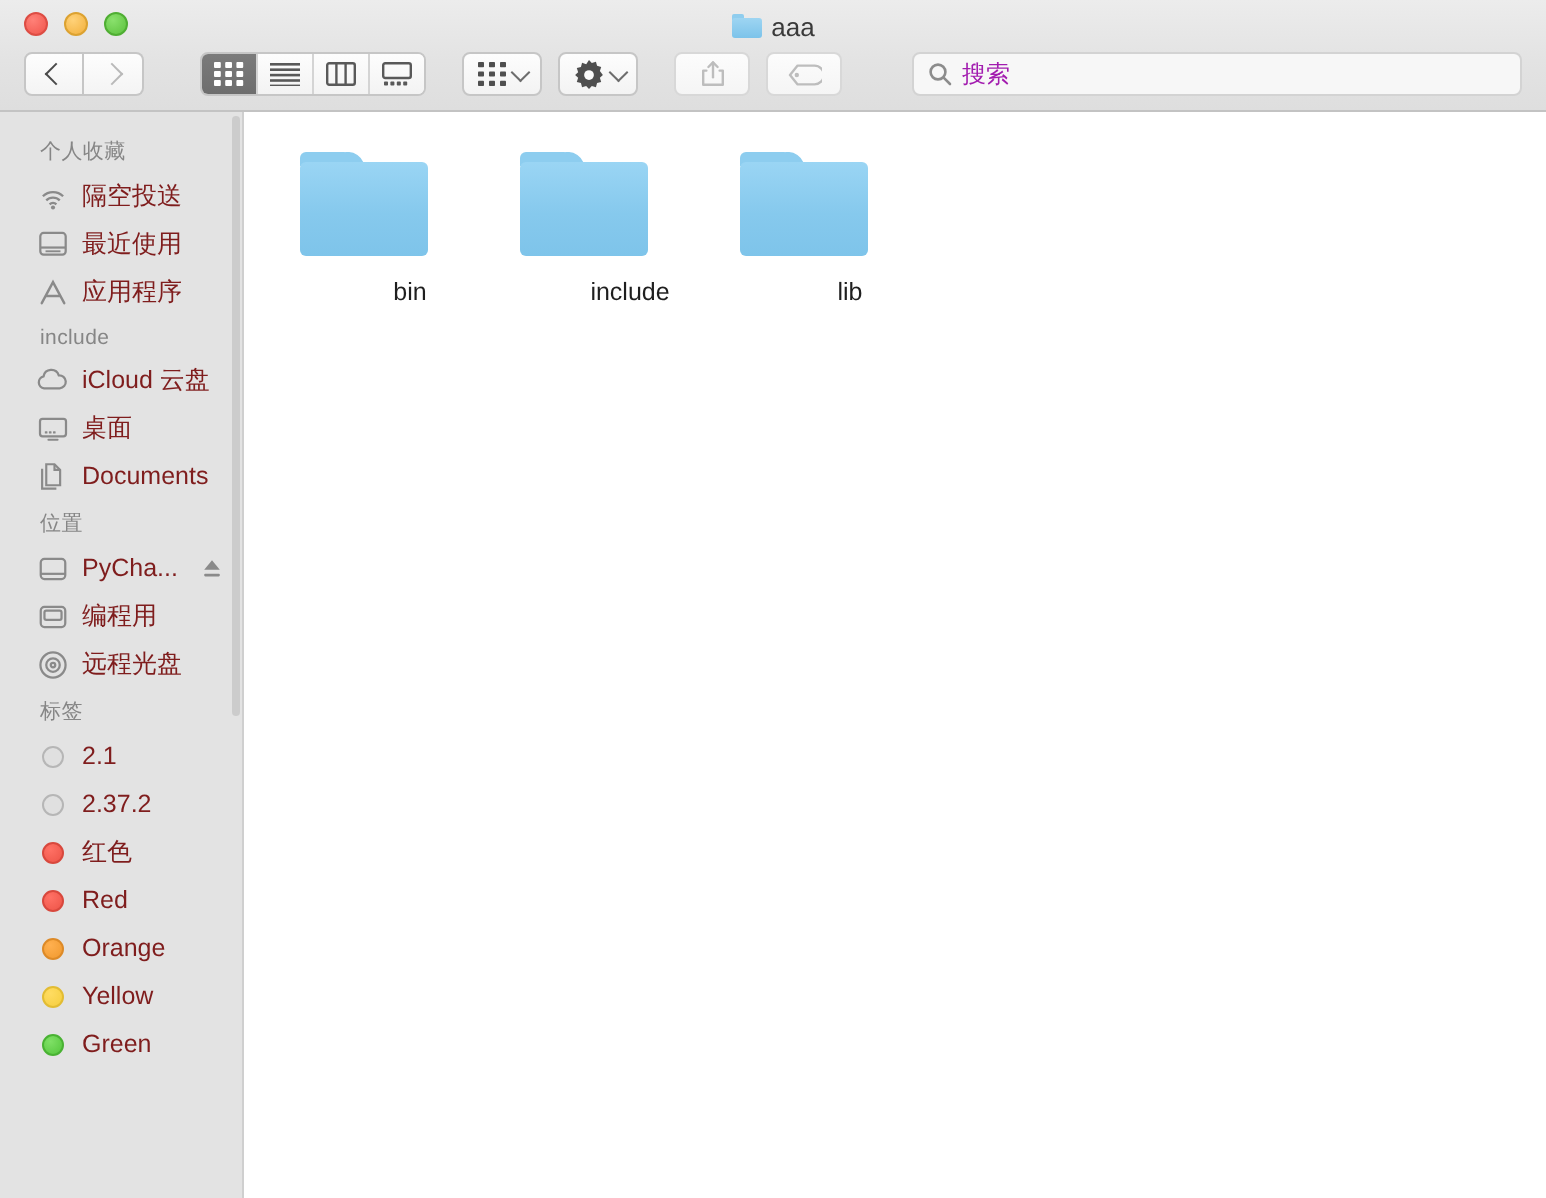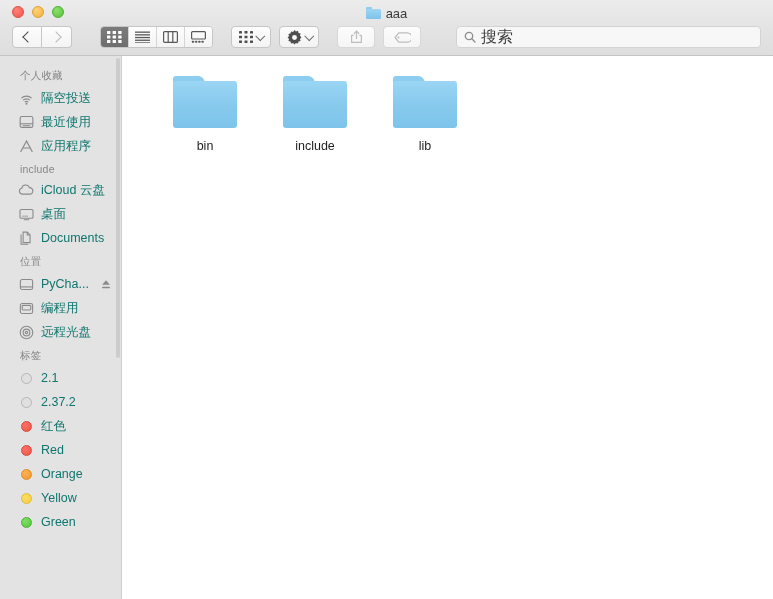--- a/index.html
+++ b/index.html
@@ -197,22 +197,22 @@
     border: 1px solid #d3d3d3;
     border-radius: 4px;
     display: flex;
     align-items: center;
     padding: 0 7px;
     box-sizing: border-box;
     gap: 5px;
   }
   .search svg { color: #8c8c8c; display: block; flex: 0 0 auto; }
   .search-ph {
-    font-size: 16px;
-    color: #404040;
+    font-size: 12px;
+    color: #a21caf;
     line-height: 1;
   }
 
   
   .body {
     flex: 1 1 auto;
     display: flex;
     min-height: 0;
   }
 
@@ -243,21 +243,21 @@
     padding: 5px 0 3px 20px;
     letter-spacing: 0.2px;
   }
   .sb-item {
     display: flex;
     align-items: center;
     height: 24px;
     padding-left: 18px;
     gap: 7px;
     font-size: 12.5px;
-    color: #0f766e;
+    color: #7f1d1d;
     cursor: default;
     position: relative;
   }
   .sb-icon {
     width: 16px;
     height: 16px;
     flex: 0 0 16px;
     display: flex;
     align-items: center;
     justify-content: center;
@@ -298,21 +298,20 @@
   }
   .icon-grid {
     display: flex;
     flex-wrap: wrap;
     align-content: flex-start;
   }
   .file-item {
     width: 110px;
     display: flex;
     flex-direction: column;
-    align-items: center;
     cursor: default;
     padding-top: 2px;
   }
   .folder {
     width: 64px;
     height: 52px;
     position: relative;
     margin-bottom: 11px;
   }
   .folder .ftab {

